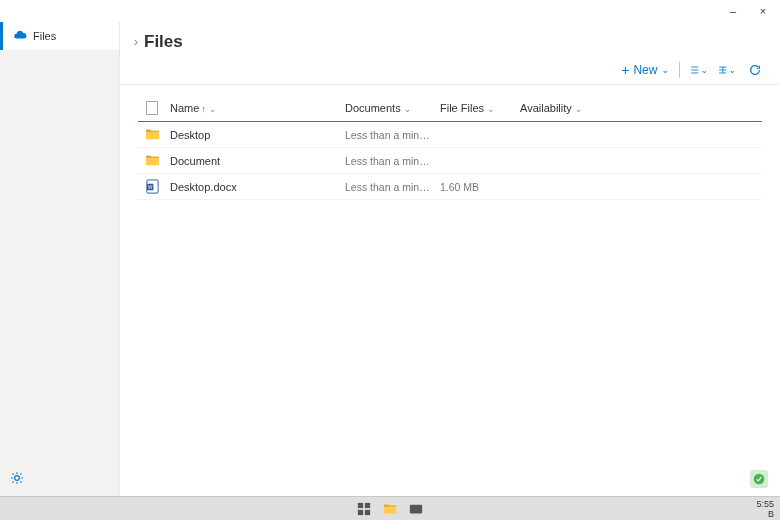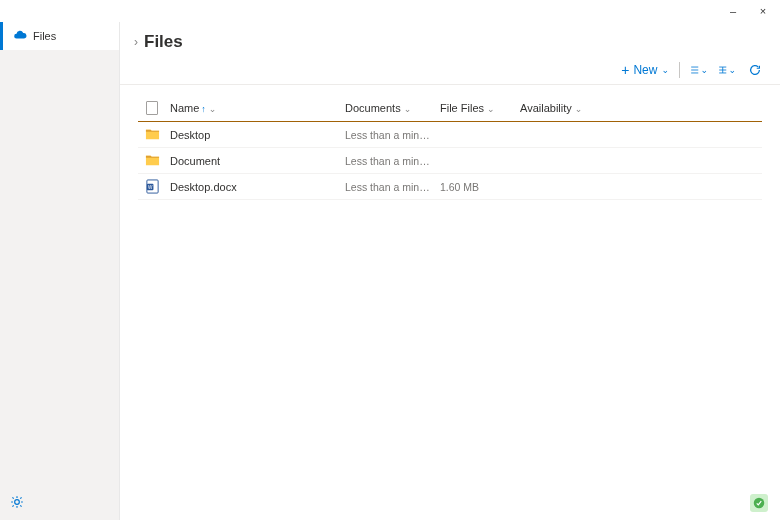--- a/index.html
+++ b/index.html
@@ -156,13 +156,40 @@
         </table>
         <div class="sync-badge">
           <svg viewBox="0 0 16 16">
               <circle cx="8" cy="8" r="7" fill="#4caf50"></circle>
               <path d="M5 8.5l2 2 4-5" stroke="#fff" stroke-width="1.6" fill="none"></path>
             </svg>
         </div>
       </div>
     </div>
   </div>
+  <div class="taskbar">
+    <div class="taskbar-center">
+      <span class="tb-icon">
+        <svg viewBox="0 0 16 16">
+            <rect x="1" y="1" width="6" height="6" fill="#555"></rect>
+            <rect x="9" y="1" width="6" height="6" fill="#555"></rect>
+            <rect x="1" y="9" width="6" height="6" fill="#555"></rect>
+            <rect x="9" y="9" width="6" height="6" fill="#555"></rect>
+          </svg>
+      </span>
+      <span class="tb-icon">
+        <svg viewBox="0 0 16 16">
+            <path fill="#ffcc4d" d="M1 3h5l1 1h8v9H1z"></path>
+            <path fill="#e0a030" d="M1 3h5l1 1h8v1H1z"></path>
+          </svg>
+      </span>
+      <span class="tb-icon">
+        <svg viewBox="0 0 16 16">
+            <rect x="1" y="3" width="14" height="10" rx="1" fill="#555"></rect>
+          </svg>
+      </span>
+    </div>
+    <div class="taskbar-right">
+      <div>5:55</div>
+      <div>B</div>
+    </div>
+  </div>
 </div>
 
 </body></html>

